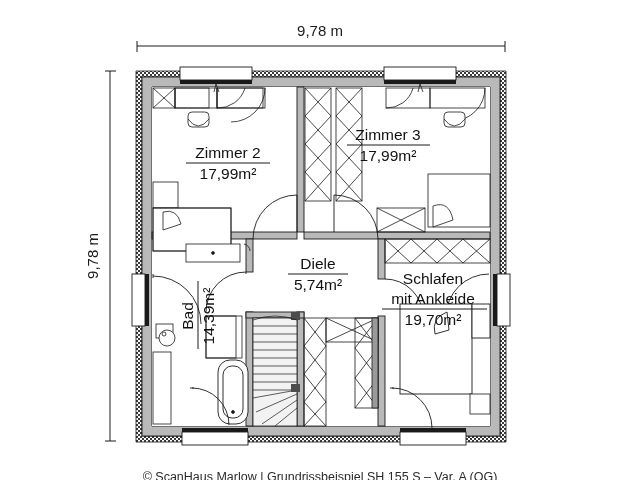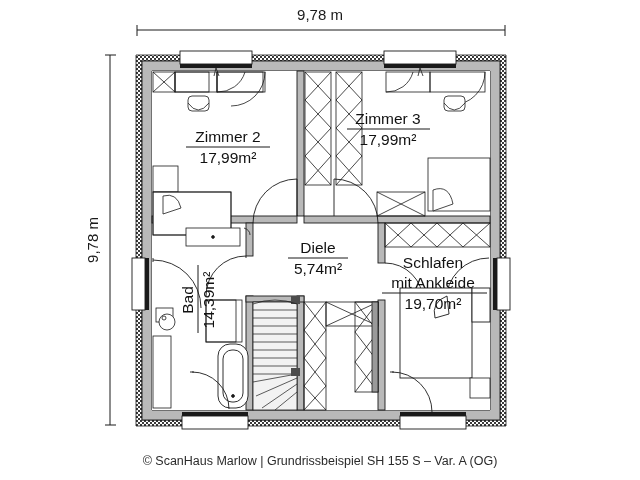--- a/index.html
+++ b/index.html
@@ -9,21 +9,21 @@
   }
   body {
     width: 640px;
     height: 480px;
     position: relative;
     overflow: hidden;
     font-family: "Liberation Sans", sans-serif;
   }
   #plan-root {
     position: absolute;
-    left: 0; top: 0;
+    left: 0; top: 16px;
     width: 640px;
     height: 412px;
   }
   svg { display: block; }
   .dimtext {
     font-family: "Liberation Sans", sans-serif;
     font-size: 15px;
     fill: #1a1a1a;
   }
   .roomname {

